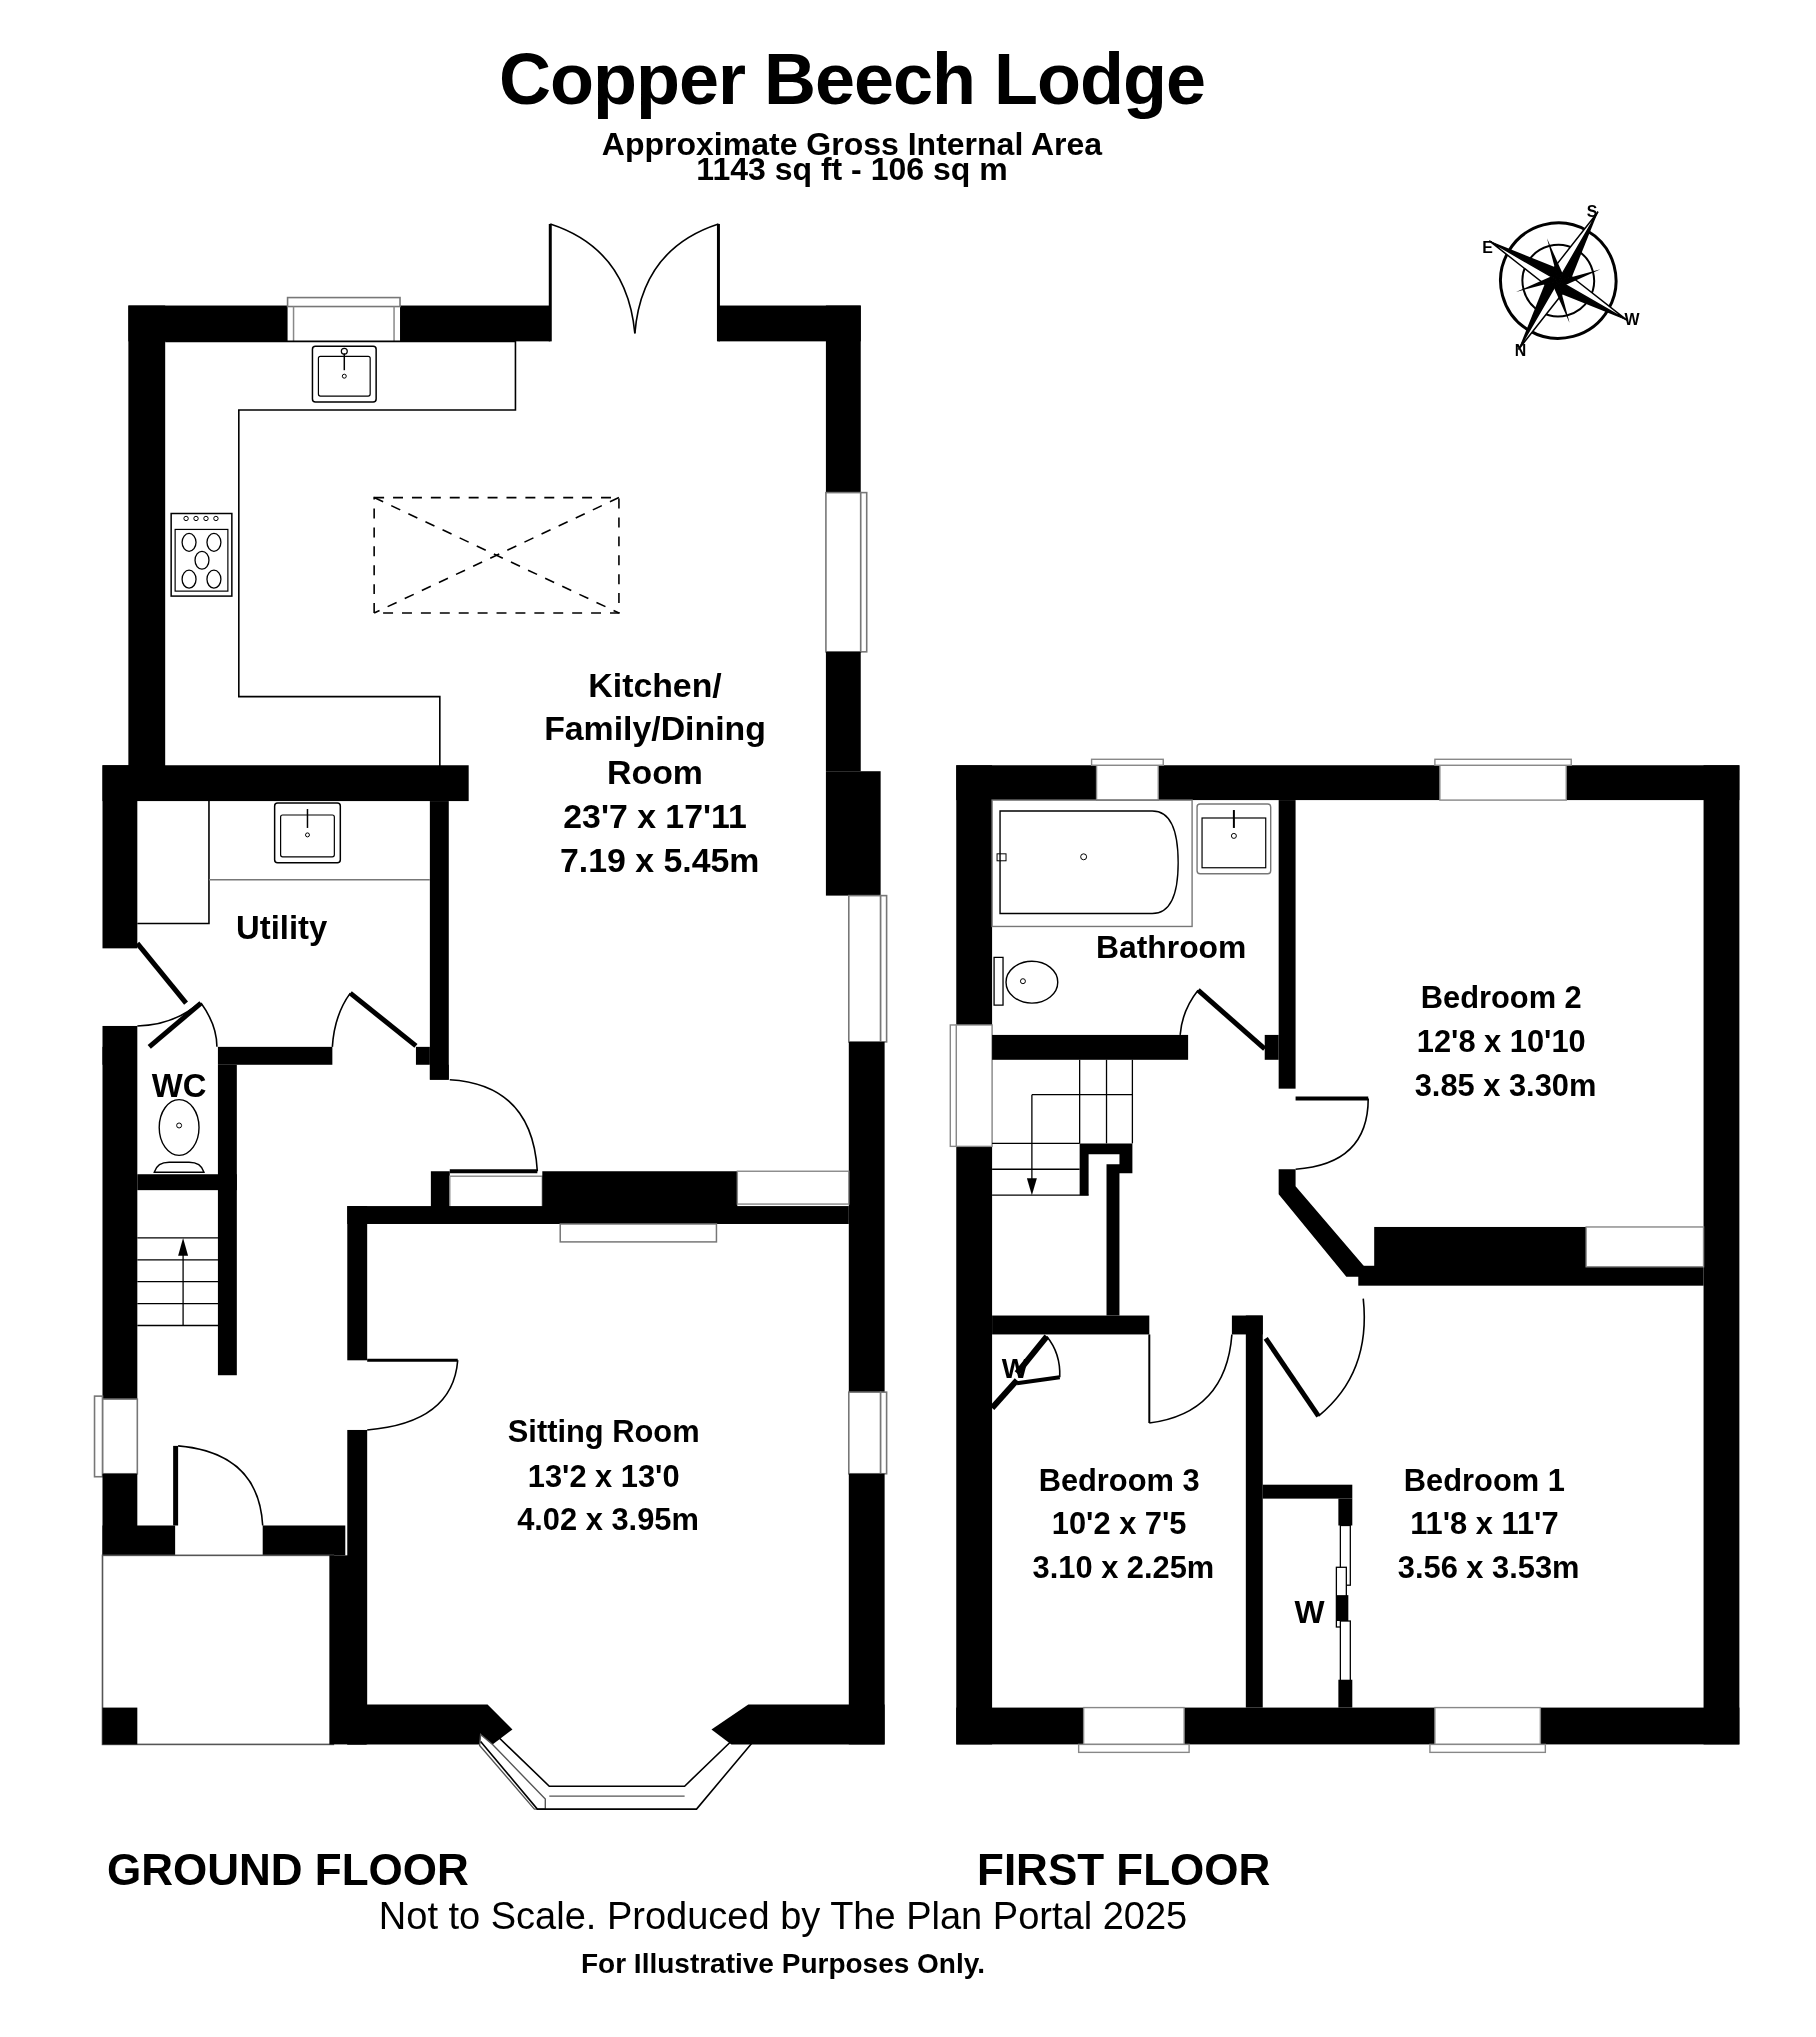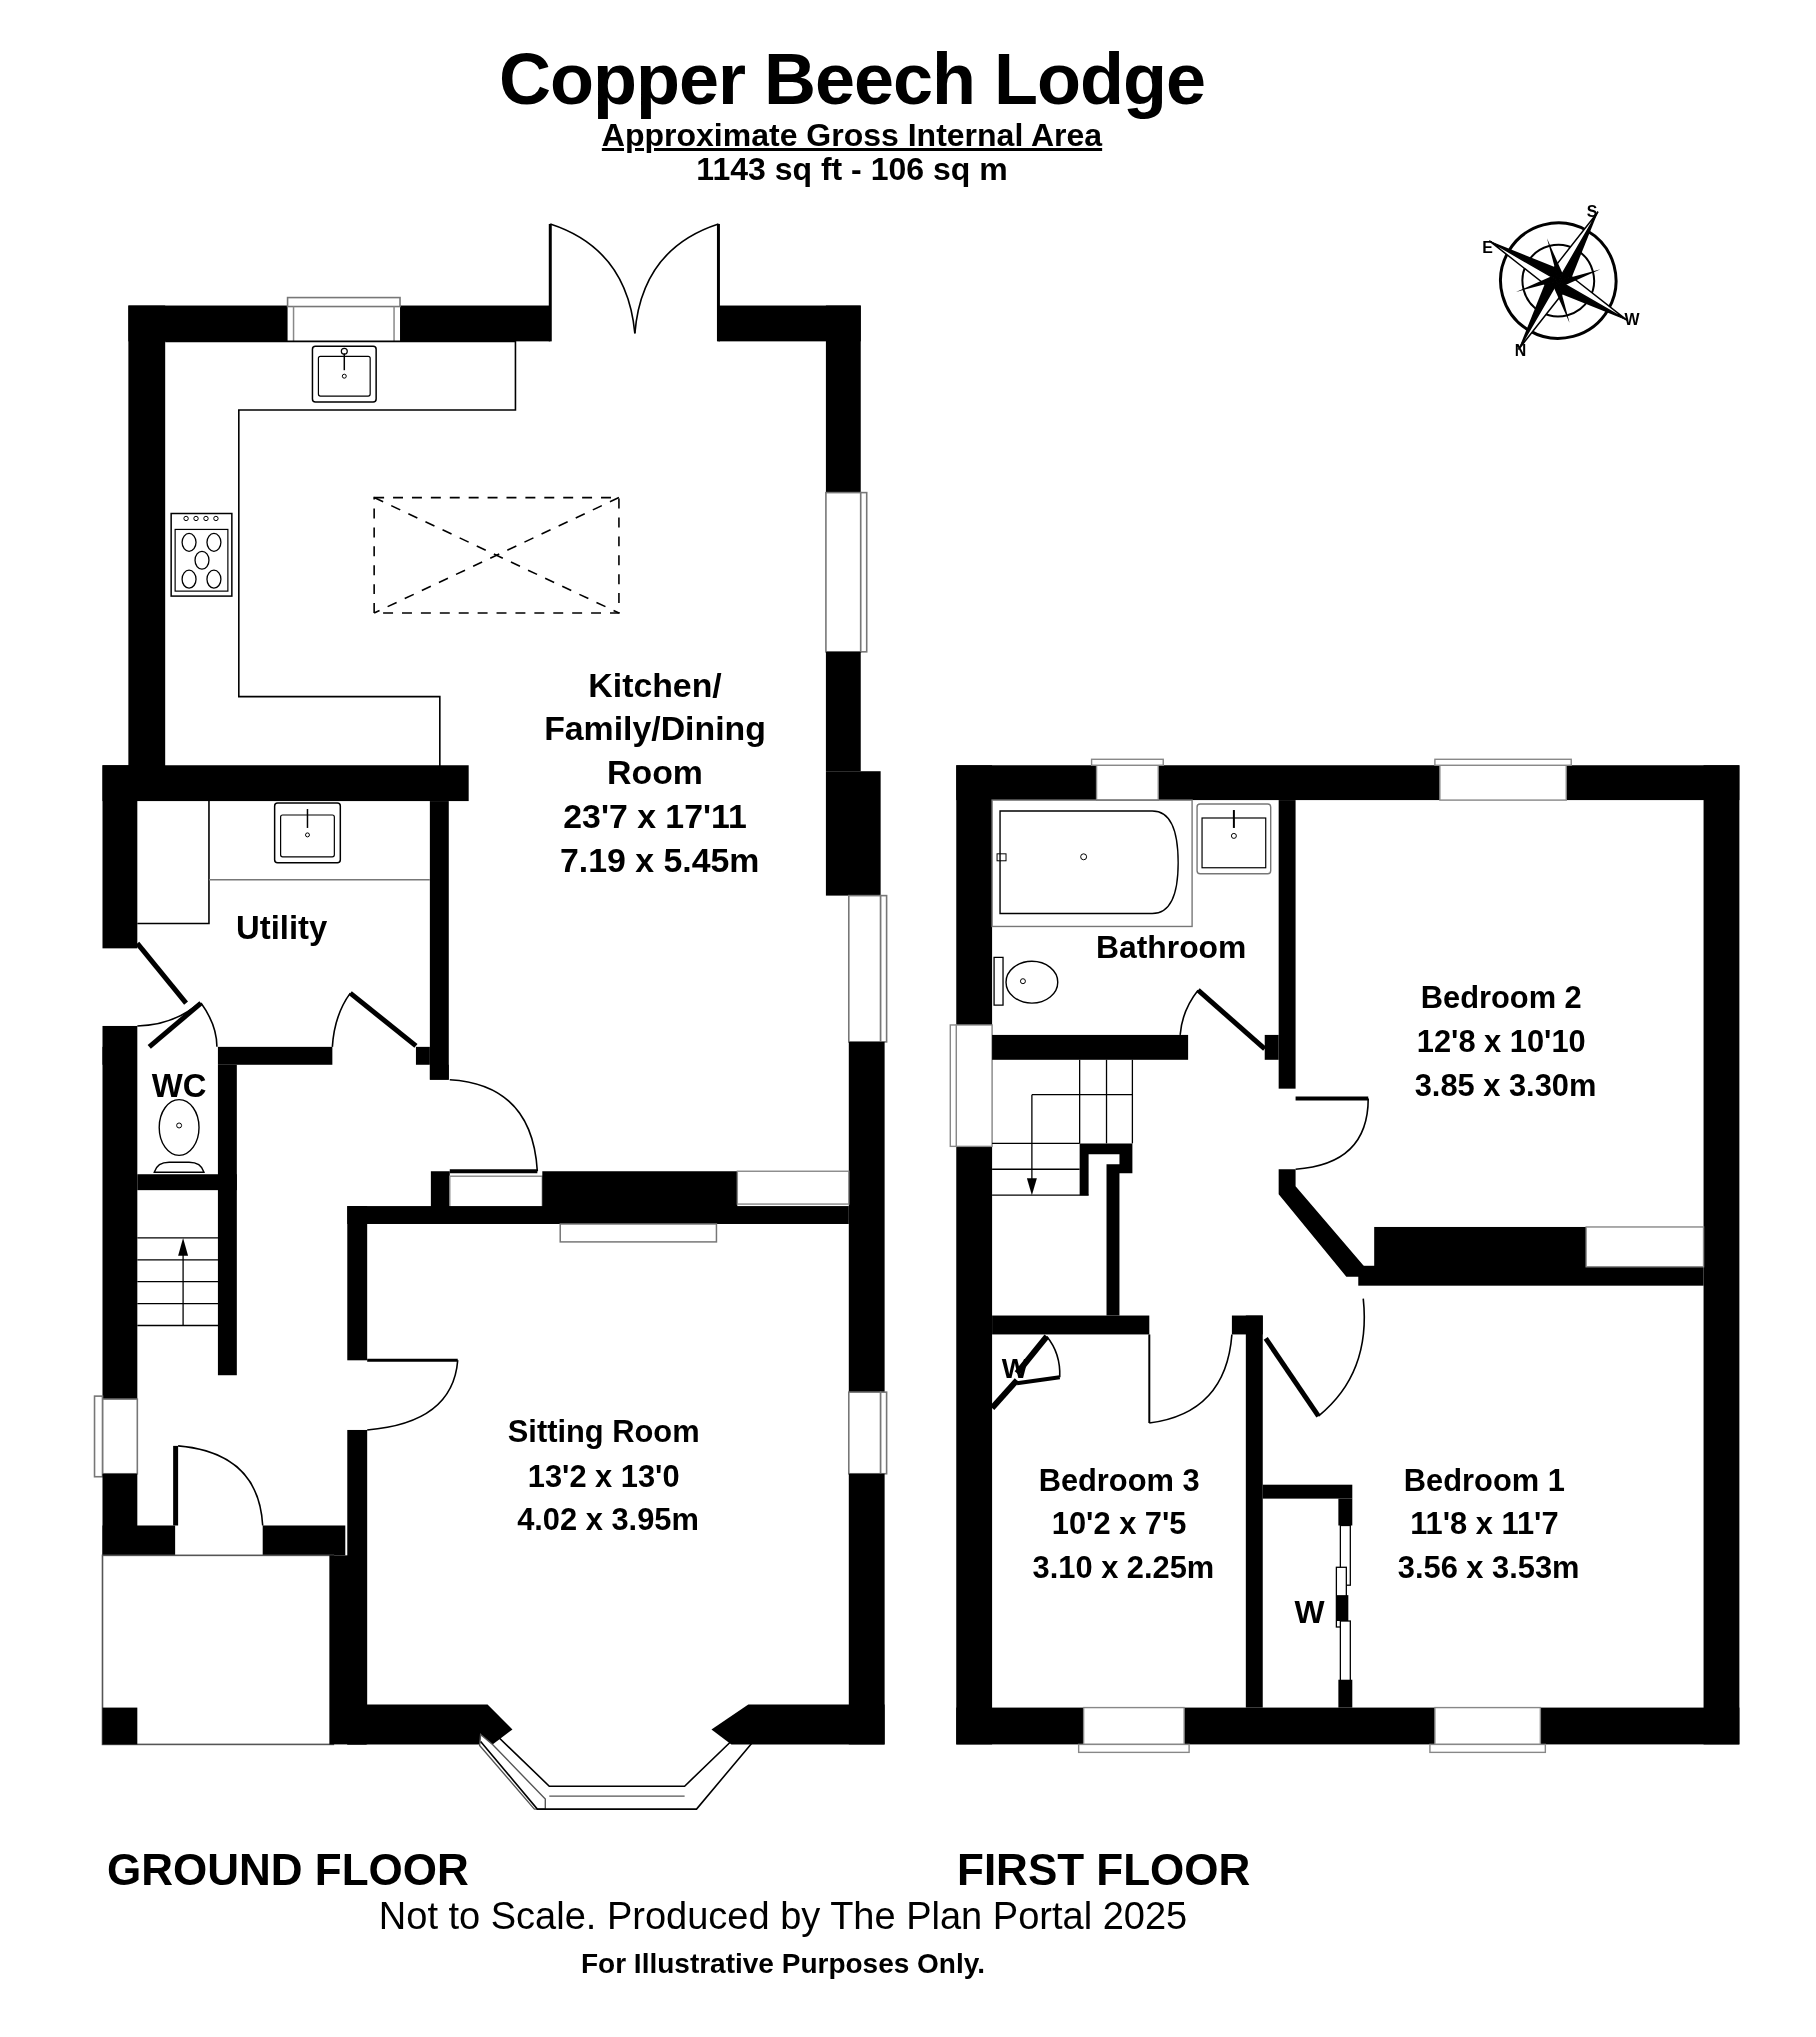--- a/index.html
+++ b/index.html
@@ -1,29 +1,29 @@
 <!DOCTYPE html>
 <html><head>
 <meta charset="utf-8">
 <style>
   html, body { margin:0; padding:0; background:#ffffff; }
   body { width:1817px; height:2038px; position:relative; overflow:hidden; font-family:"Liberation Sans", sans-serif; color:#000; }
   .hdr { position:absolute; left:0; width:1704px; text-align:center; font-weight:bold; }
   #title { top:38px; font-size:72px; letter-spacing:-1px; }
-  #subtitle { top:117px; font-size:32px;text-decoration:underline; }
+  #subtitle { top:126px; font-size:32px; }
   #area { top:151px; font-size:32px; }
   svg.plan { position:absolute; left:0; top:0; }
   .wall { fill:#000; }
   .thin { fill:none; stroke:#000; stroke-width:1.6; }
   .thin-g { fill:#fff; stroke:#777; stroke-width:1.6; }
   .dash { fill:none; stroke:#000; stroke-width:1.6; stroke-dasharray:10 9; }
   .lbl { font-family:"Liberation Sans", sans-serif; font-weight:bold; fill:#000; text-anchor:middle; }
   .floor-label { position:absolute; font-weight:bold; font-size:44px; top:1829px;margin-top:16px; }
   #ground-label { left:107px; }
-  #first-label { left:957px; }
+  #first-label { left:977px; }
   .foot { position:absolute; left:0; width:1566px; text-align:center; }
   #note { top:1895px; font-size:38px; }
   #disclaimer { top:1948px; font-size:28px; font-weight:bold; }
 </style>
 </head>
 <body>
 
 <div class="hdr" id="title">Copper Beech Lodge</div>
 <div class="hdr" id="subtitle">Approximate Gross Internal Area</div>
 <div class="hdr" id="area">1143 sq ft - 106 sq m</div>

